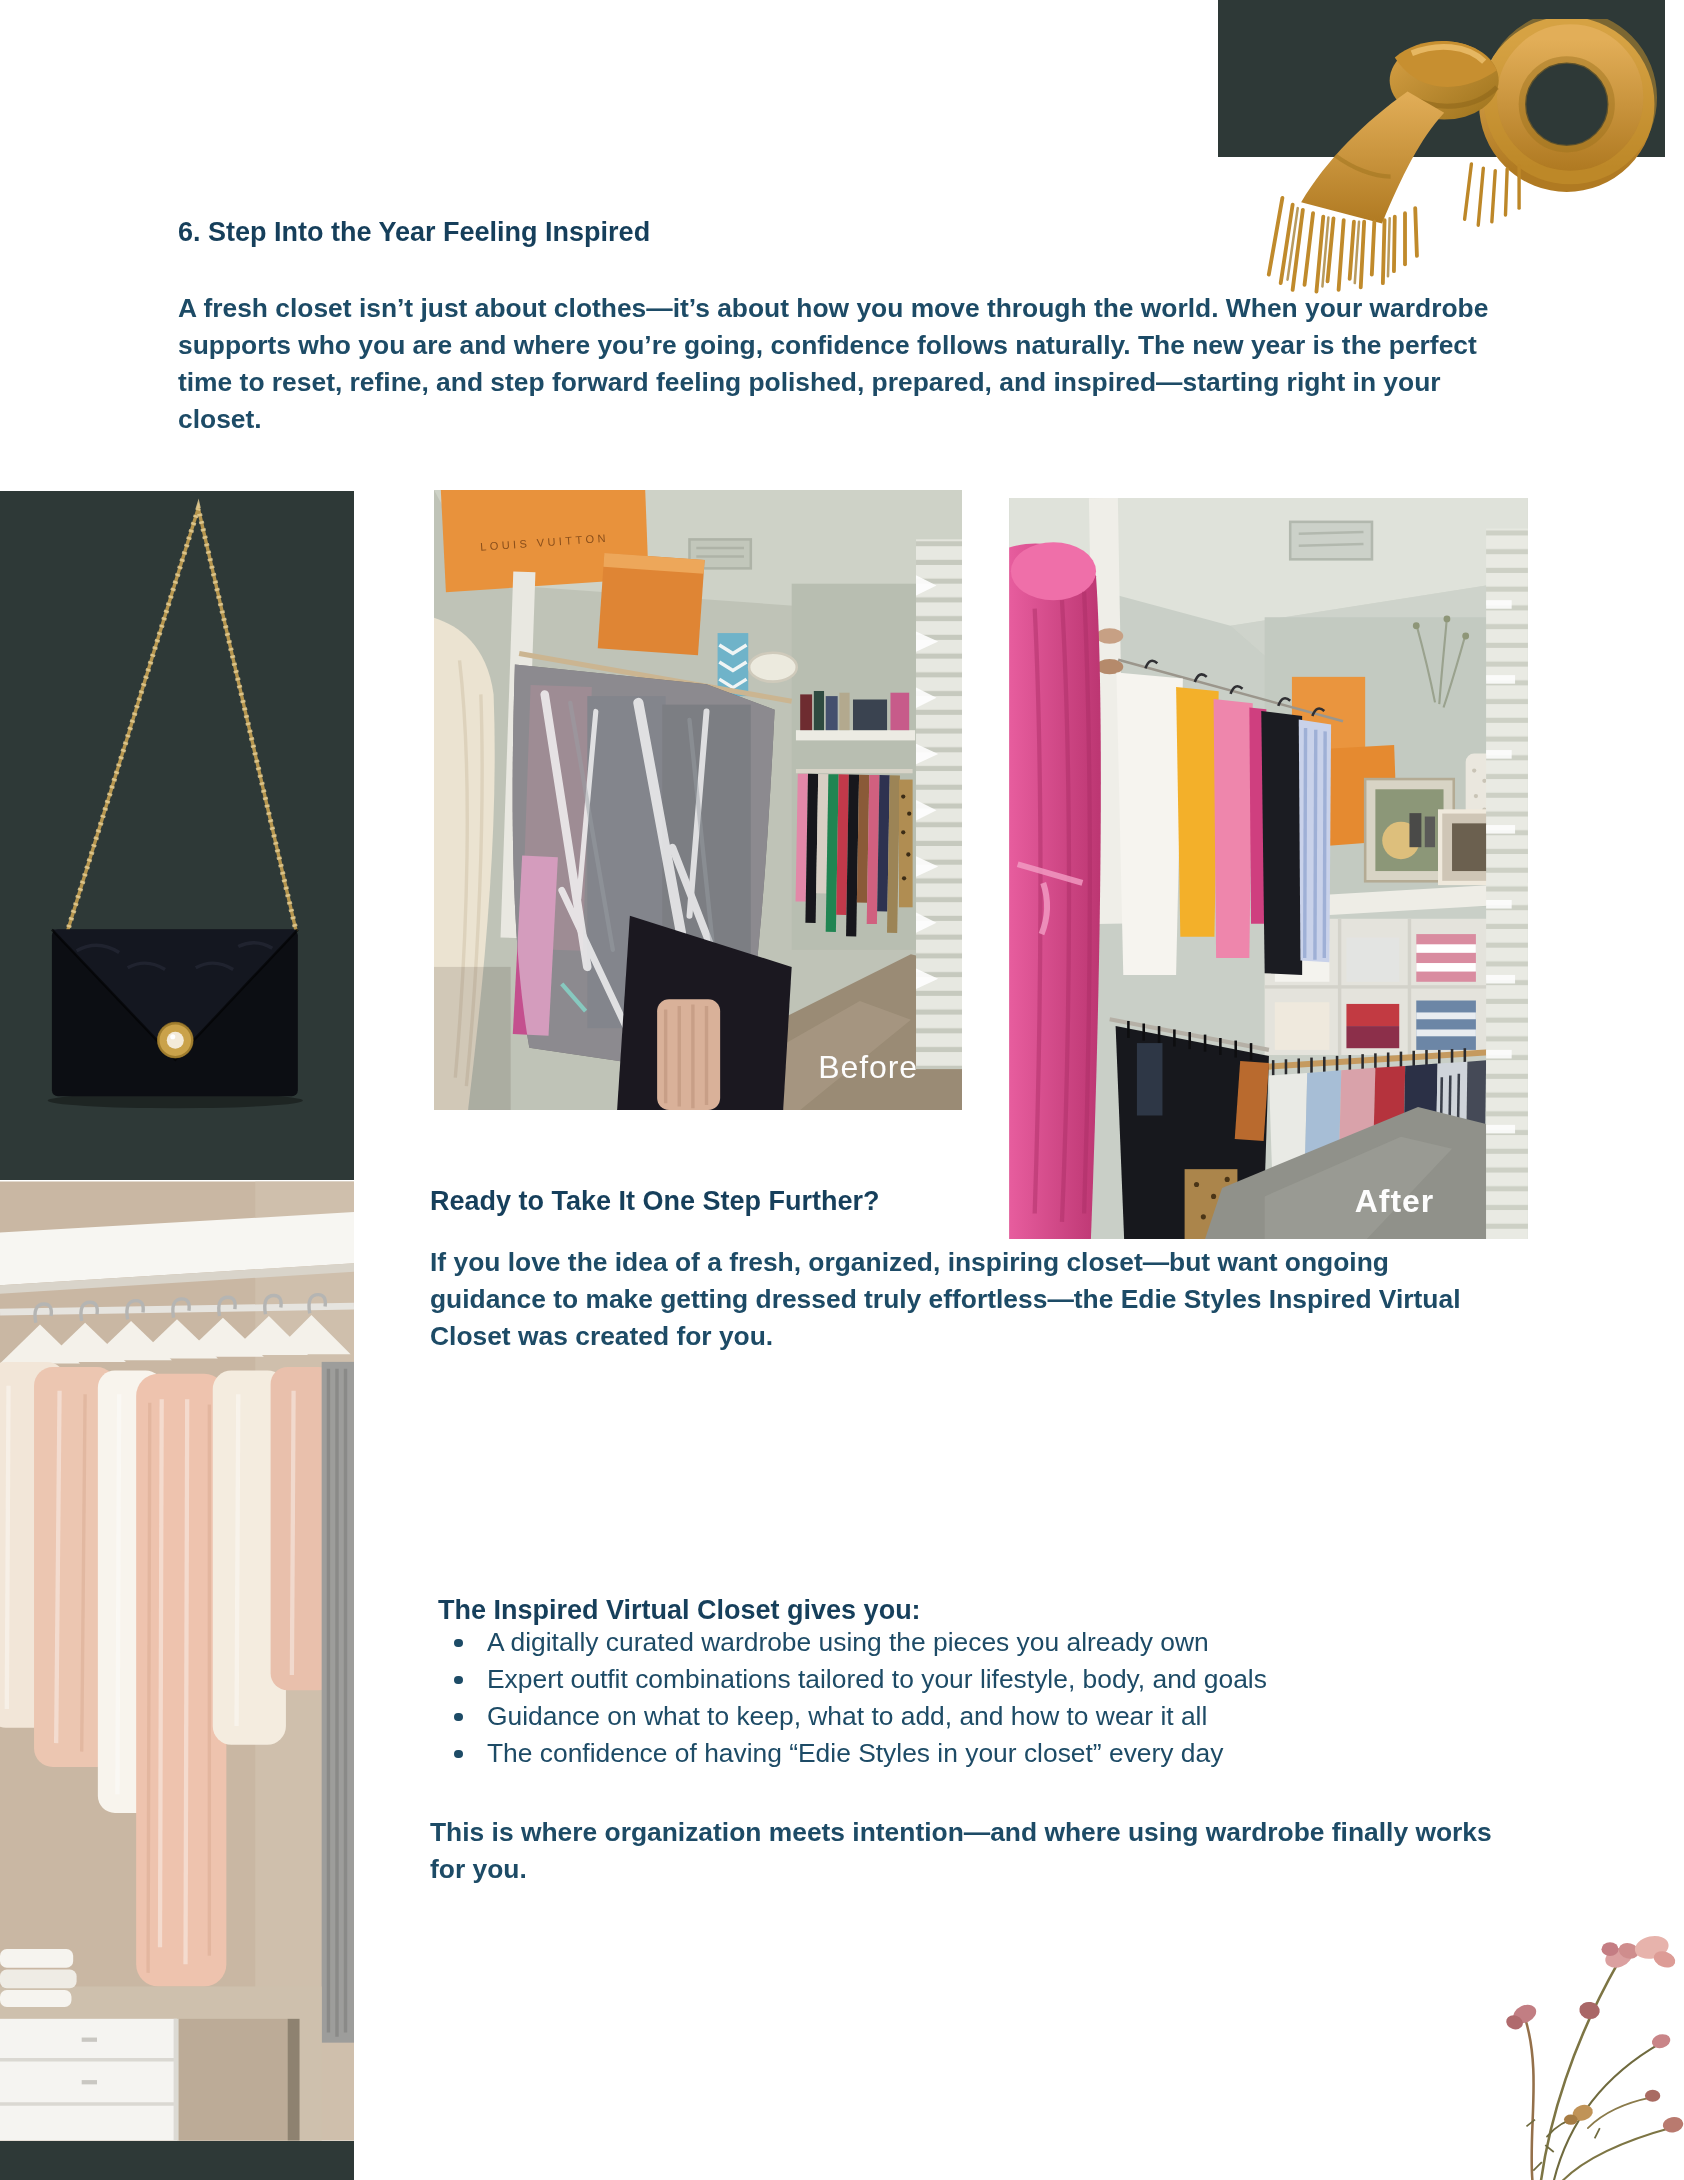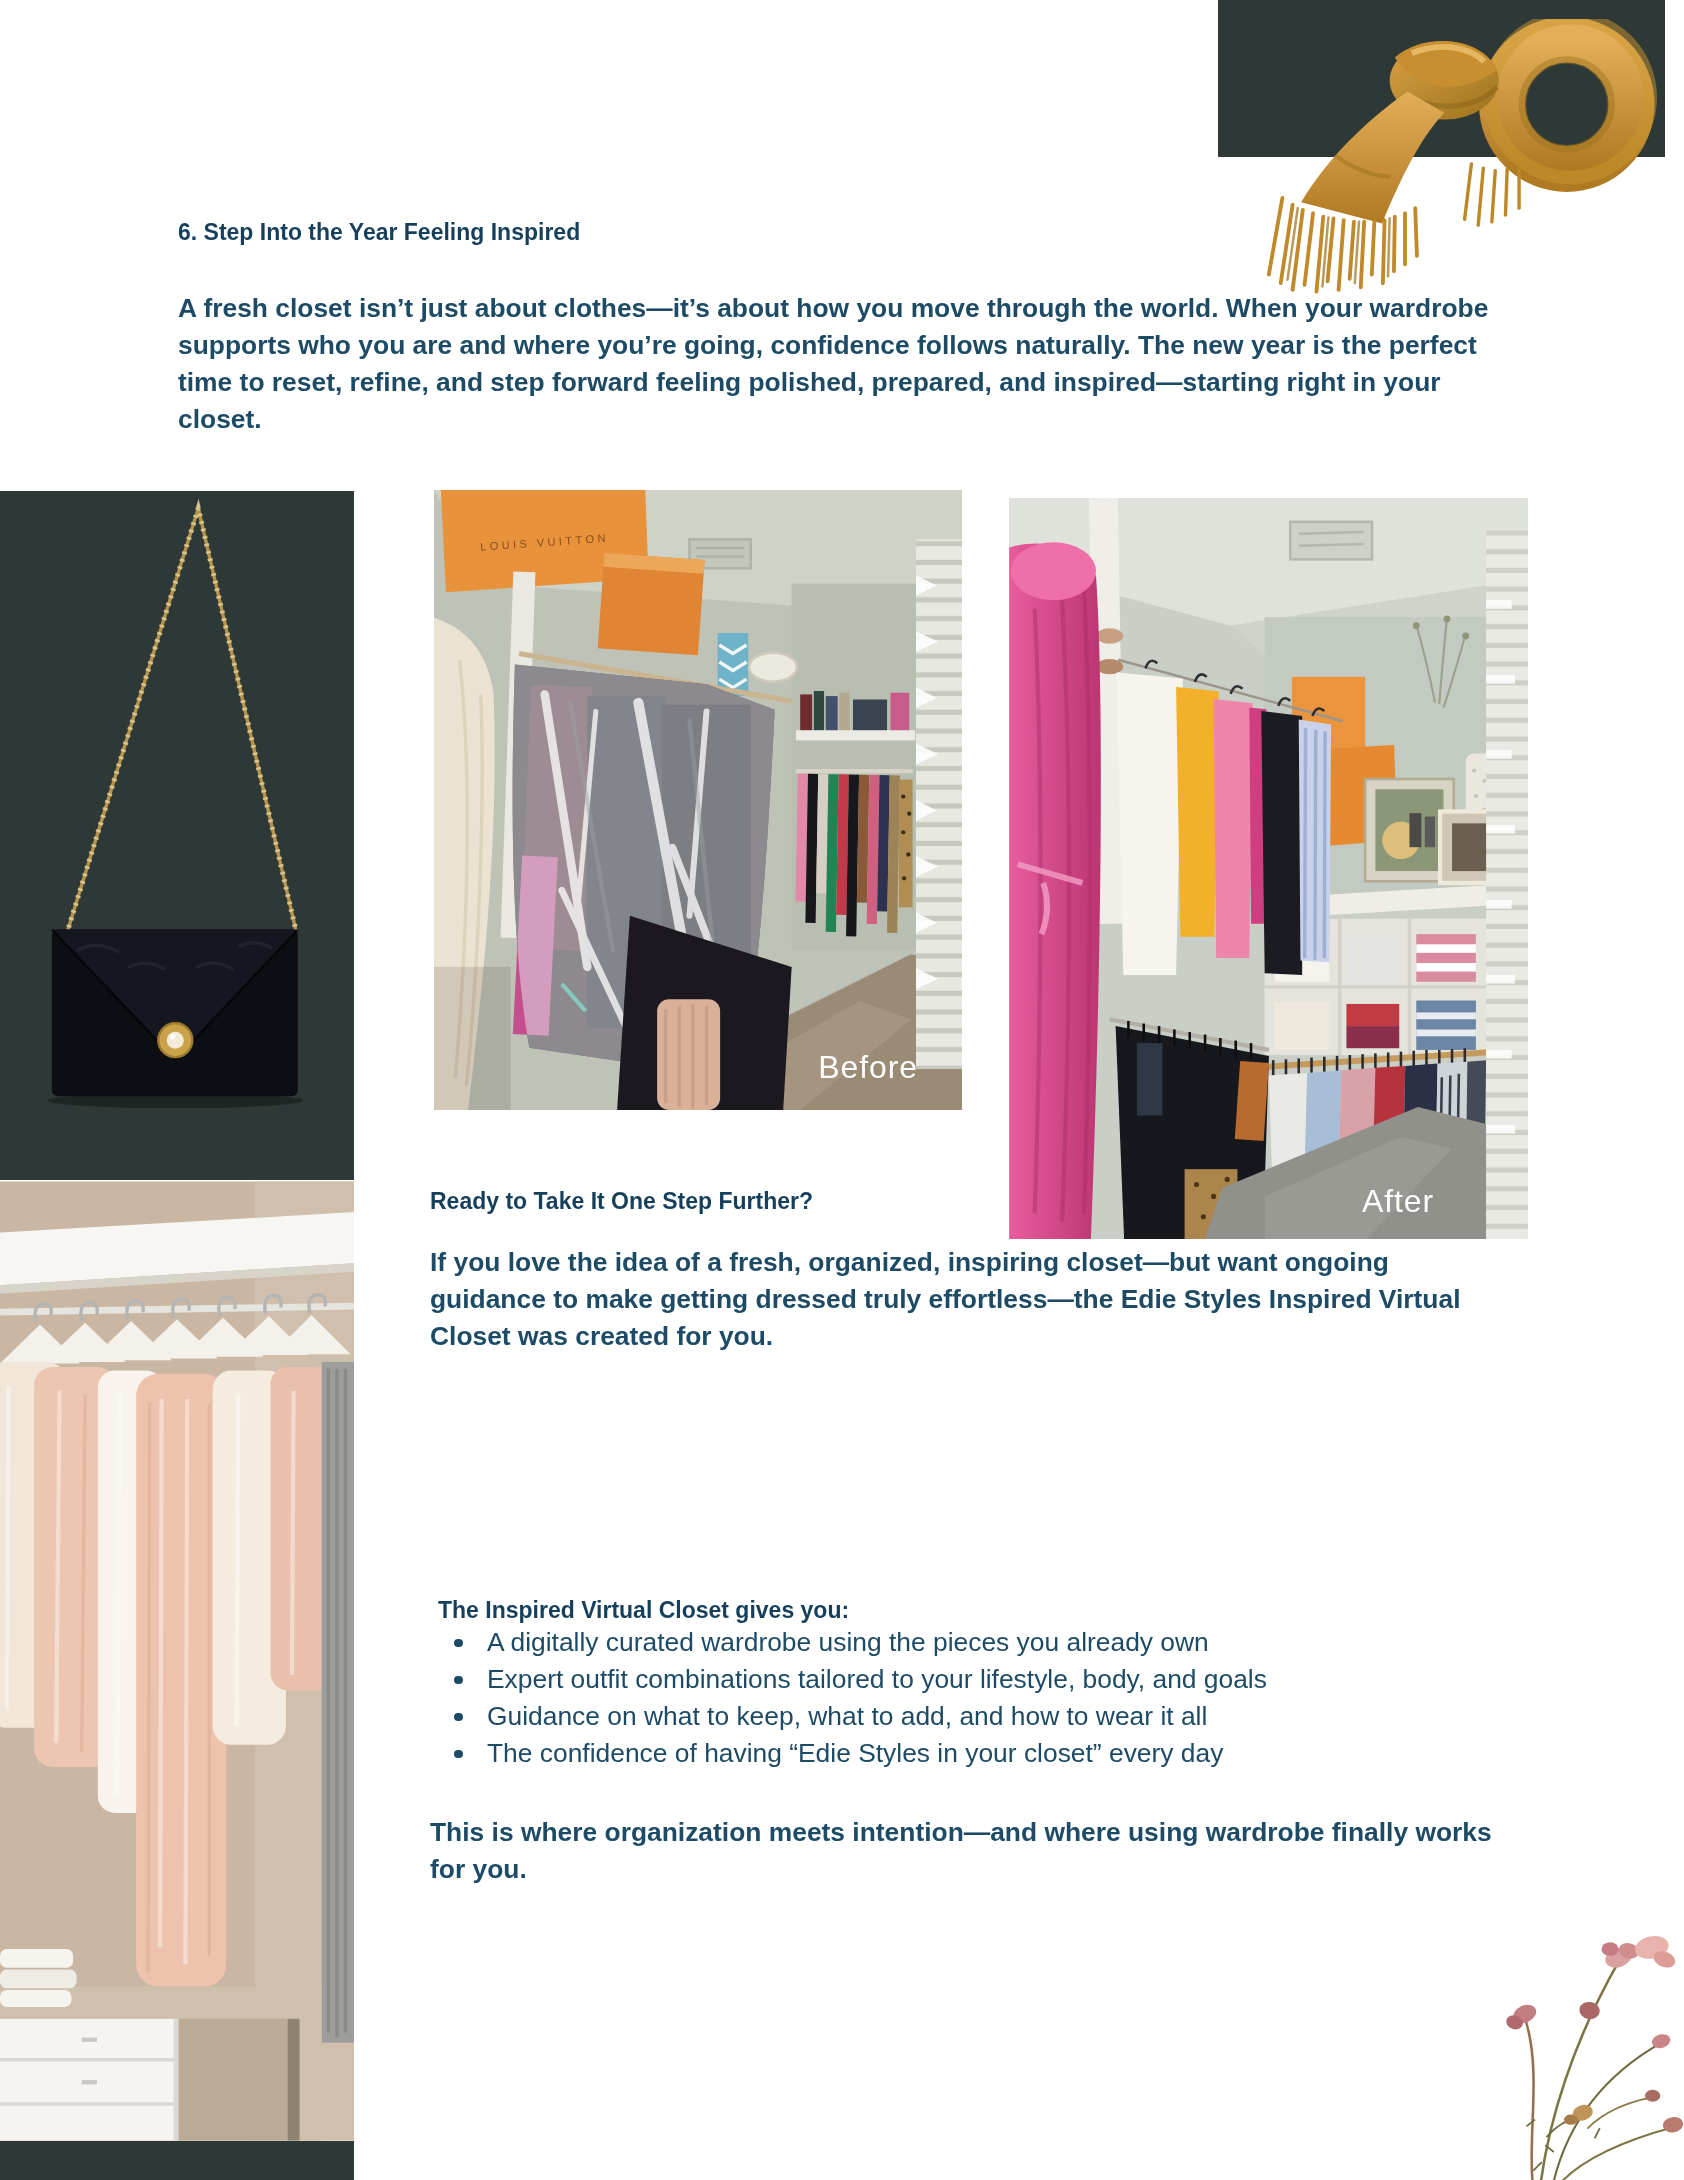--- a/index.html
+++ b/index.html
@@ -1,21 +1,21 @@
 <!DOCTYPE html>
 <html style="font-size:13.6px"><head>
 <meta charset="utf-8">
 <style>
   html,body{margin:0;padding:0;background:#ffffff;}
   #page{position:relative;width:1685px;height:2181px;background:#ffffff;overflow:hidden;
         font-family:"Liberation Sans",sans-serif;}
   .abs{position:absolute;}
   .prelines{white-space:pre-line;font-weight:bold;}
   
-  .h-main{font-weight:700;font-size:23px;line-height:34px;color:#163f5b;}
+  .h-main{font-weight:700;font-size:27px;line-height:34px;color:#163f5b;}
   .bodytxt{font-size:26.4px;line-height:37px;color:#1d4b66;}
   #intro-heading{left:178px;top:215px;}
   #intro-para{left:178px;top:290px;}
   #ready-heading{left:430px;top:1184px;}
   #ready-para1{left:430px;top:1244px;}
   #ready-para2{left:430px;top:1402px;}
   #gives-heading{left:438px;top:1593px;}
   #bullet-list{left:430px;top:1624px;margin:0;padding:0;list-style:none;}
   #bullet-list li{position:relative;padding-left:57px;font-size:26.4px;line-height:37px;color:#1d4b66;}
   #bullet-list li::before{content:"";position:absolute;left:24px;top:14.5px;width:8.5px;height:8.5px;
@@ -23,21 +23,21 @@
   #closing-para1{left:430px;top:1814px;}
   #closing-para2{left:430px;top:1926px;}
   
   .dark-panel{background:#2e3937;}
   #top-right-panel{left:1218px;top:0;width:447px;height:157px;}
   #left-panel{left:0;top:491px;width:354px;height:689px;}
   #bottom-strip{left:0;top:2141px;width:354px;height:40px;}
   
   .photo{overflow:hidden;}
   #before-photo{left:434px;top:490px;width:528px;height:620px;}
-  #after-photo{left:1009px;top:498px;width:519px;height:741px;}
+  #after-photo{left:1009px;top:498px;width:519px;height:741px;font-weight:bold;}
   #left-photo{left:0;top:1181px;width:354px;height:960px;}
   #scarf-box{left:1216px;top:19px;width:464px;height:277px;}
   #flowers-box{left:1460px;top:1915px;width:225px;height:266px;}
   .photo-label{position:absolute;color:#fdfdfd;font-size:32px;letter-spacing:0.9px;}
   #before-label{right:44px;bottom:24px;}
   #after-label{right:94px;bottom:19px;}
   svg{display:block;}
 </style>
 </head>
 <body>

